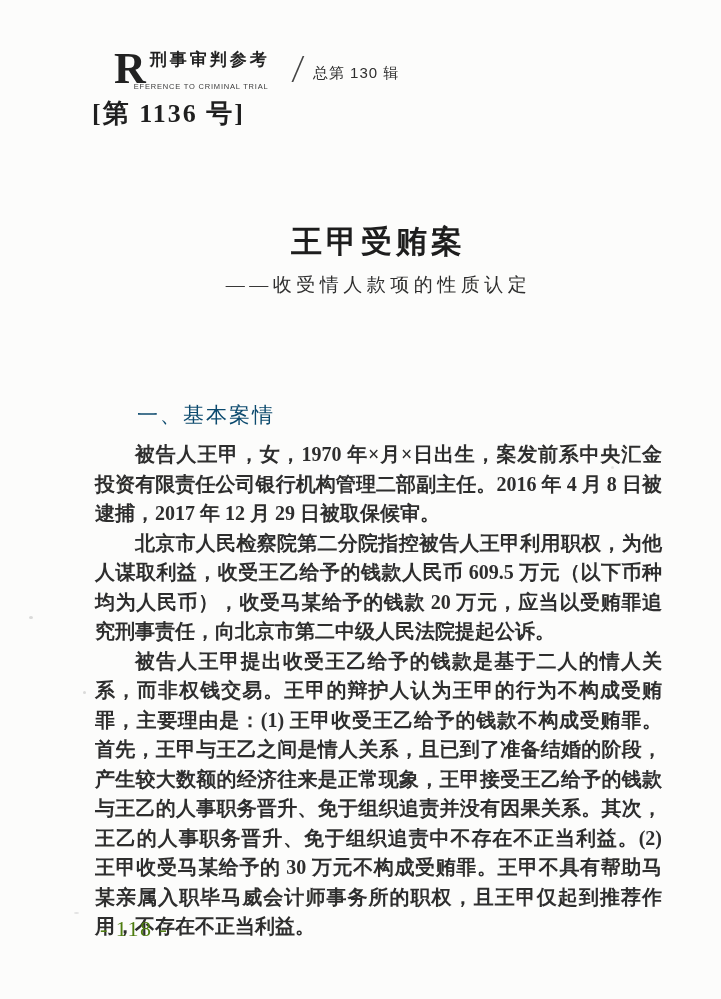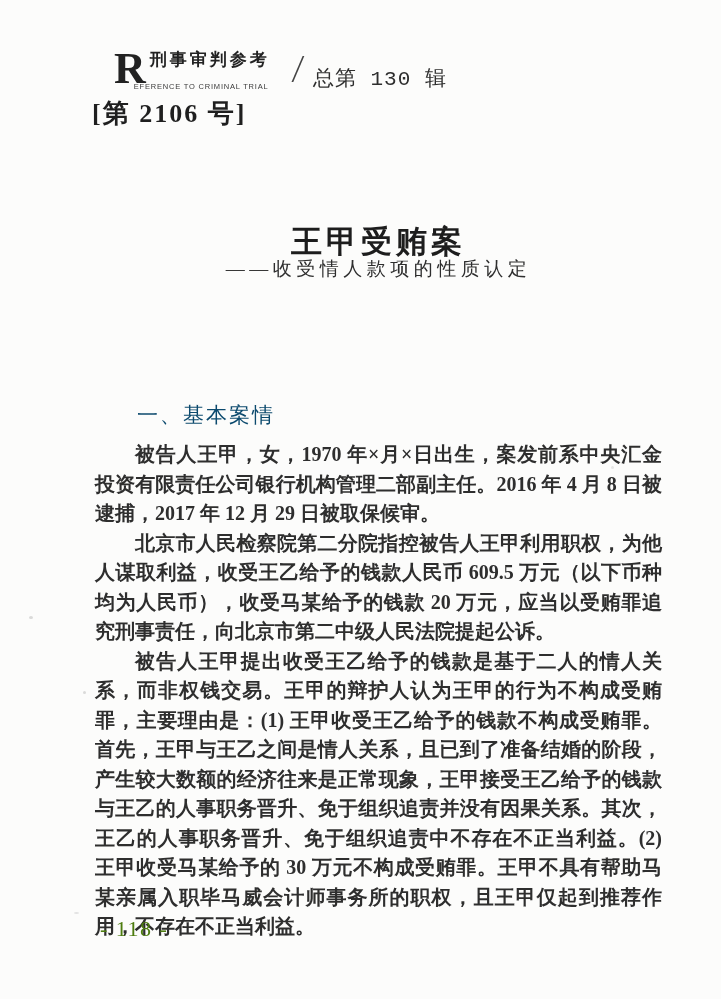--- a/index.html
+++ b/index.html
@@ -59,22 +59,22 @@
     font-family: "Liberation Serif", "DejaVu Serif", serif;
     font-size: 40px;
     font-weight: 300;
     font-style: italic;
     line-height: 38px;
     color: #444;
     margin: 0 10px 0 22px;
     transform: scaleX(0.8);
   }
   .issue-label {
-    font-family: Liberation Mono, monospace;
-    font-size: 21px;
+    font-family: Liberation Sans, sans-serif;
+    font-size: 15px;
     color: #2e2e2e;
     letter-spacing: 1px;
     margin-top: 14px;
     white-space: nowrap;
   }
 
   
   .case-number {
     position: absolute;
     top: 96px;
@@ -94,21 +94,21 @@
     text-align: center;
   }
   .article-title {
     top: 221px;
     font-size: 31px;
     font-weight: 700;
     letter-spacing: 4px;
     color: #1d1d1d;
   }
   .article-subtitle {
-    top: 256px;
+    top: 272px;
     font-size: 19px;
     letter-spacing: 4.5px;
     color: #2e2e2e;
   }
 
   
   .section-heading {
     position: absolute;
     top: 401px;
     left: 137px;
@@ -168,21 +168,21 @@
   <div class="journal-header">
     <span class="logo-initial">R</span>
     <span class="logo-text-col">
       <span class="logo-title-cn">刑事审判参考</span>
       <span class="logo-title-en">EFERENCE TO CRIMINAL TRIAL</span>
     </span>
     <span class="logo-divider">/</span>
     <span class="issue-label">总第 130 辑</span>
   </div>
 
-  <div class="case-number">[第 2106 号]</div>
+  <div class="case-number">[第 1136 号]</div>
 
   <div class="title-block article-title">王甲受贿案</div>
   <div class="title-block article-subtitle">——收受情人款项的性质认定</div>
 
   <div class="section-heading">一、基本案情</div>
 
   <div class="body-text">
     <p>被告人王甲，女，1970 年×月×日出生，案发前系中央汇金投资有限责任公司银行机构管理二部副主任。2016 年 4 月 8 日被逮捕，2017 年 12 月 29 日被取保候审。</p>
     <p>北京市人民检察院第二分院指控被告人王甲利用职权，为他人谋取利益，收受王乙给予的钱款人民币 609.5 万元（以下币种均为人民币），收受马某给予的钱款 20 万元，应当以受贿罪追究刑事责任，向北京市第二中级人民法院提起公诉。</p>
     <p>被告人王甲提出收受王乙给予的钱款是基于二人的情人关系，而非权钱交易。王甲的辩护人认为王甲的行为不构成受贿罪，主要理由是：(1) 王甲收受王乙给予的钱款不构成受贿罪。首先，王甲与王乙之间是情人关系，且已到了准备结婚的阶段，产生较大数额的经济往来是正常现象，王甲接受王乙给予的钱款与王乙的人事职务晋升、免于组织追责并没有因果关系。其次，王乙的人事职务晋升、免于组织追责中不存在不正当利益。(2) 王甲收受马某给予的 30 万元不构成受贿罪。王甲不具有帮助马某亲属入职毕马威会计师事务所的职权，且王甲仅起到推荐作用，不存在不正当利益。</p>

